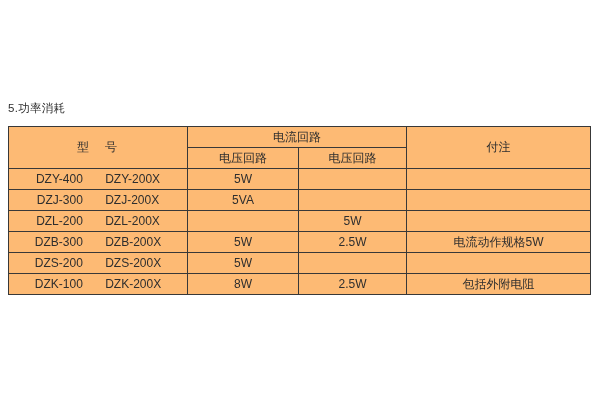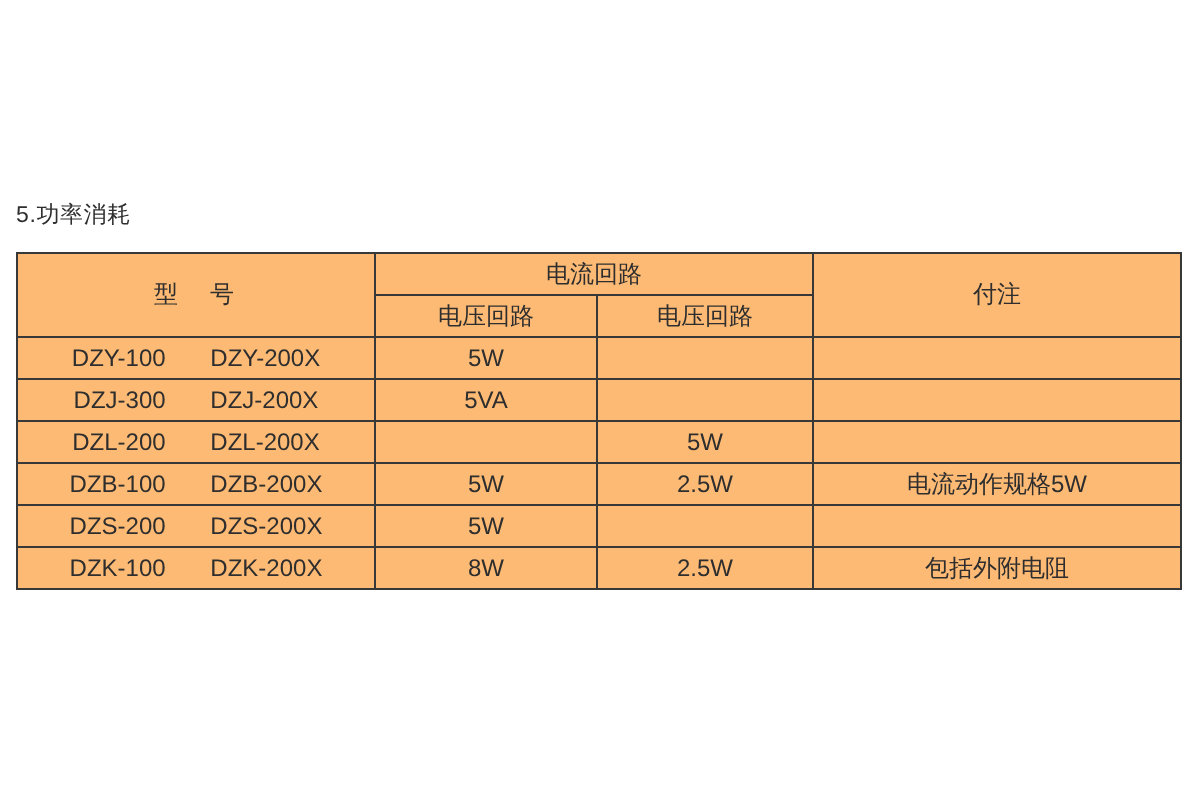--- a/index.html
+++ b/index.html
@@ -73,21 +73,21 @@
         <th rowspan="2">付注</th>
       </tr>
       <tr>
         <th>电压回路</th>
         <th>电压回路</th>
       </tr>
     </thead>
     <tbody>
       <tr>
         <td class="model-pair">
-          <span>DZY-100</span>
+          <span>DZY-400</span>
           <span>DZY-200X</span>
         </td>
         <td>5W</td>
         <td></td>
         <td></td>
       </tr>
       <tr>
         <td class="model-pair">
           <span>DZJ-300</span>
           <span>DZJ-200X</span>
@@ -100,21 +100,21 @@
         <td class="model-pair">
           <span>DZL-200</span>
           <span>DZL-200X</span>
         </td>
         <td></td>
         <td>5W</td>
         <td></td>
       </tr>
       <tr>
         <td class="model-pair">
-          <span>DZB-100</span>
+          <span>DZB-300</span>
           <span>DZB-200X</span>
         </td>
         <td>5W</td>
         <td>2.5W</td>
         <td>电流动作规格5W</td>
       </tr>
       <tr>
         <td class="model-pair">
           <span>DZS-200</span>
           <span>DZS-200X</span>

